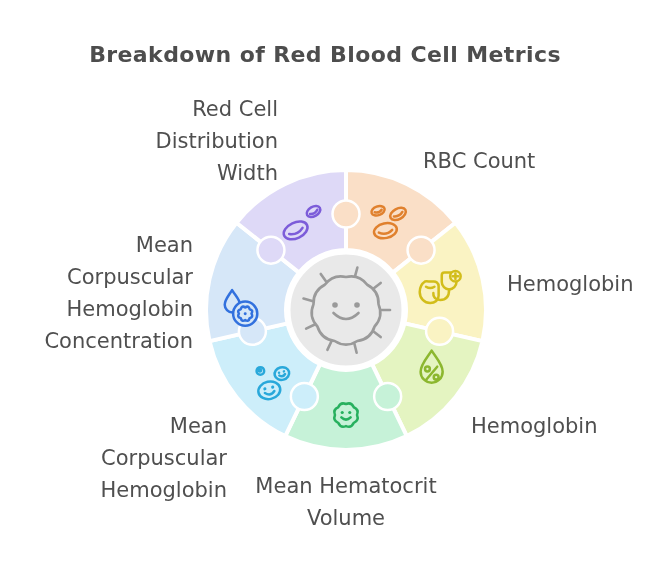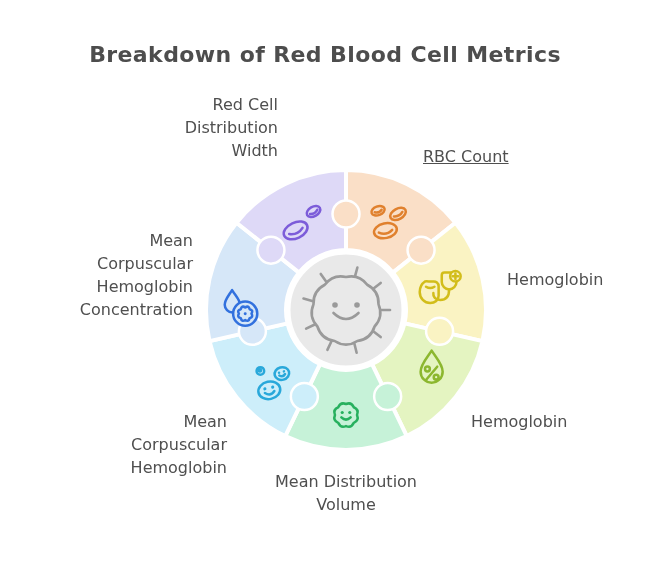--- a/index.html
+++ b/index.html
@@ -7,24 +7,24 @@
     position:relative;width:650px;height:525px;background:#fff;overflow:hidden;
     font-family:"DejaVu Sans","Liberation Sans",sans-serif;
   }
   .title{
     position:absolute;left:0;right:0;top:42px;margin:0;
     text-align:center;font-size:22px;font-weight:700;letter-spacing:.4px;
     color:#4d4d4d;
   }
   #wheel-svg{position:absolute;left:0;top:0;width:650px;height:566px;}
   .label{
-    position:absolute;font-size:16px;line-height:23px;color:#4f4f4f;
+    position:absolute;font-size:21px;line-height:32px;color:#4f4f4f;
     white-space:pre-line;
   }
-  .l-rbc {left:423px; top:145px;text-decoration:underline;}
+  .l-rbc {left:423px; top:145px;}
   .l-hgb {left:507px; top:268px;}
   .l-hct {left:471px; top:410px;}
   .l-mcv {left:236px; width:220px; top:470px; text-align:center;}
   .l-mch {right:423px; top:410px; text-align:right;}
   .l-mchc{right:457px; top:229px; text-align:right;}
   .l-rdw {right:372px; top:93px;  text-align:right;}
 </style>
 </head>
 <body>
 
@@ -126,21 +126,21 @@
       <g transform="translate(36,12) rotate(-30)">
           <ellipse rx="7" ry="4.5"></ellipse>
           <path d="M-4,0.3 Q0,3 4,0.3"></path>
         </g>
       </g>
     </svg>
 
   <div class="label l-rbc">RBC Count</div>
   <div class="label l-hgb">Hemoglobin</div>
   <div class="label l-hct">Hemoglobin</div>
-  <div class="label l-mcv">Mean Distribution
+  <div class="label l-mcv">Mean Hematocrit
 Volume</div>
   <div class="label l-mch">Mean
 Corpuscular
 Hemoglobin</div>
   <div class="label l-mchc">Mean
 Corpuscular
 Hemoglobin
 Concentration</div>
   <div class="label l-rdw">Red Cell
 Distribution

